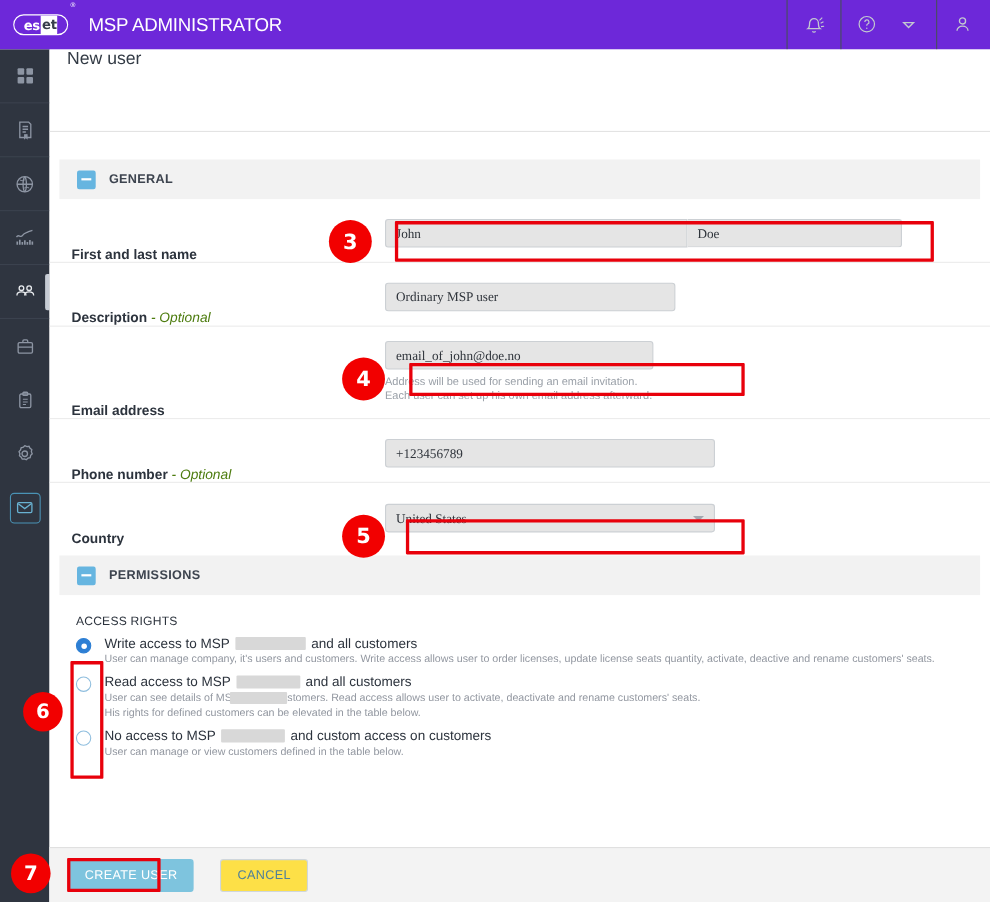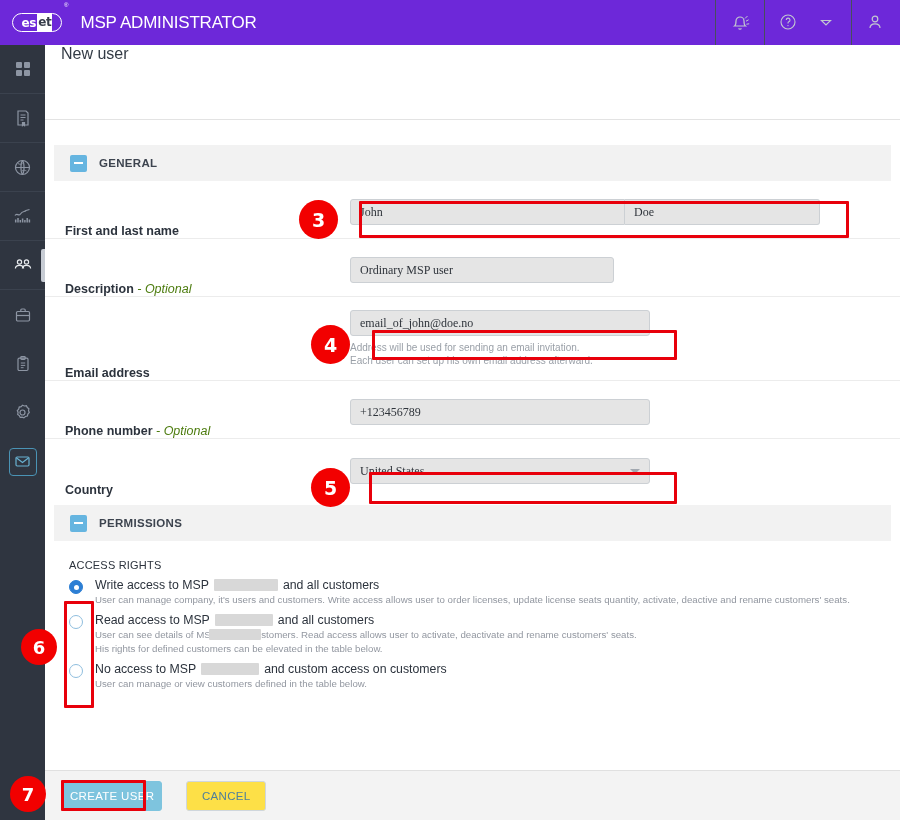--- a/index.html
+++ b/index.html
@@ -140,21 +140,21 @@
 
   
   .footer {
     position: absolute; left: 45px; bottom: 0; width: 855px; height: 50px;
     background: #f3f3f3; border-top: 1px solid #e0e0e0;
     display: flex; align-items: center; padding-left: 17px;
   }
   .btn {
     height: 30px; min-width: 80px; border-radius: 3px; font-size: 11.5px;
     display: flex; align-items: center; justify-content: center; cursor: pointer;
-    letter-spacing: 0.3px; padding: 0 7px;
+    letter-spacing: 0.3px; padding: 0 14px;
   }
   .btn-primary { background: #7ec4de; color: #ffffff; border: 1px solid #7ec4de; }
   .btn-secondary { background: #fde047; color: #4e7f9b; border: 1px solid #cfd6dc; margin-left: 24px; }
 
   
   .anno-box {
     position: absolute; border: 3px solid #e8000b; border-radius: 1px;
     pointer-events: none; z-index: 40;
   }
   .badge {
@@ -340,21 +340,21 @@
         <span class="opt">- Optional</span>
       </div>
       <div class="fctl">
         <input class="tinput" style="width: 264px;" value="Ordinary MSP user">
       </div>
     </div>
 
     <div class="frow">
       <div class="flabel">Email address</div>
       <div class="fctl">
-        <input class="tinput" style="width: 300px;" value="email_of_john@doe.no">
+        <input class="tinput" style="width: 244px;" value="email_of_john@doe.no">
         <div class="help-text">
           <div>Address will be used for sending an email invitation.</div>
           <div>Each user can set up his own email address afterward.</div>
         </div>
       </div>
     </div>
 
     <div class="frow">
       <div class="flabel">
         <span>Phone number</span>

